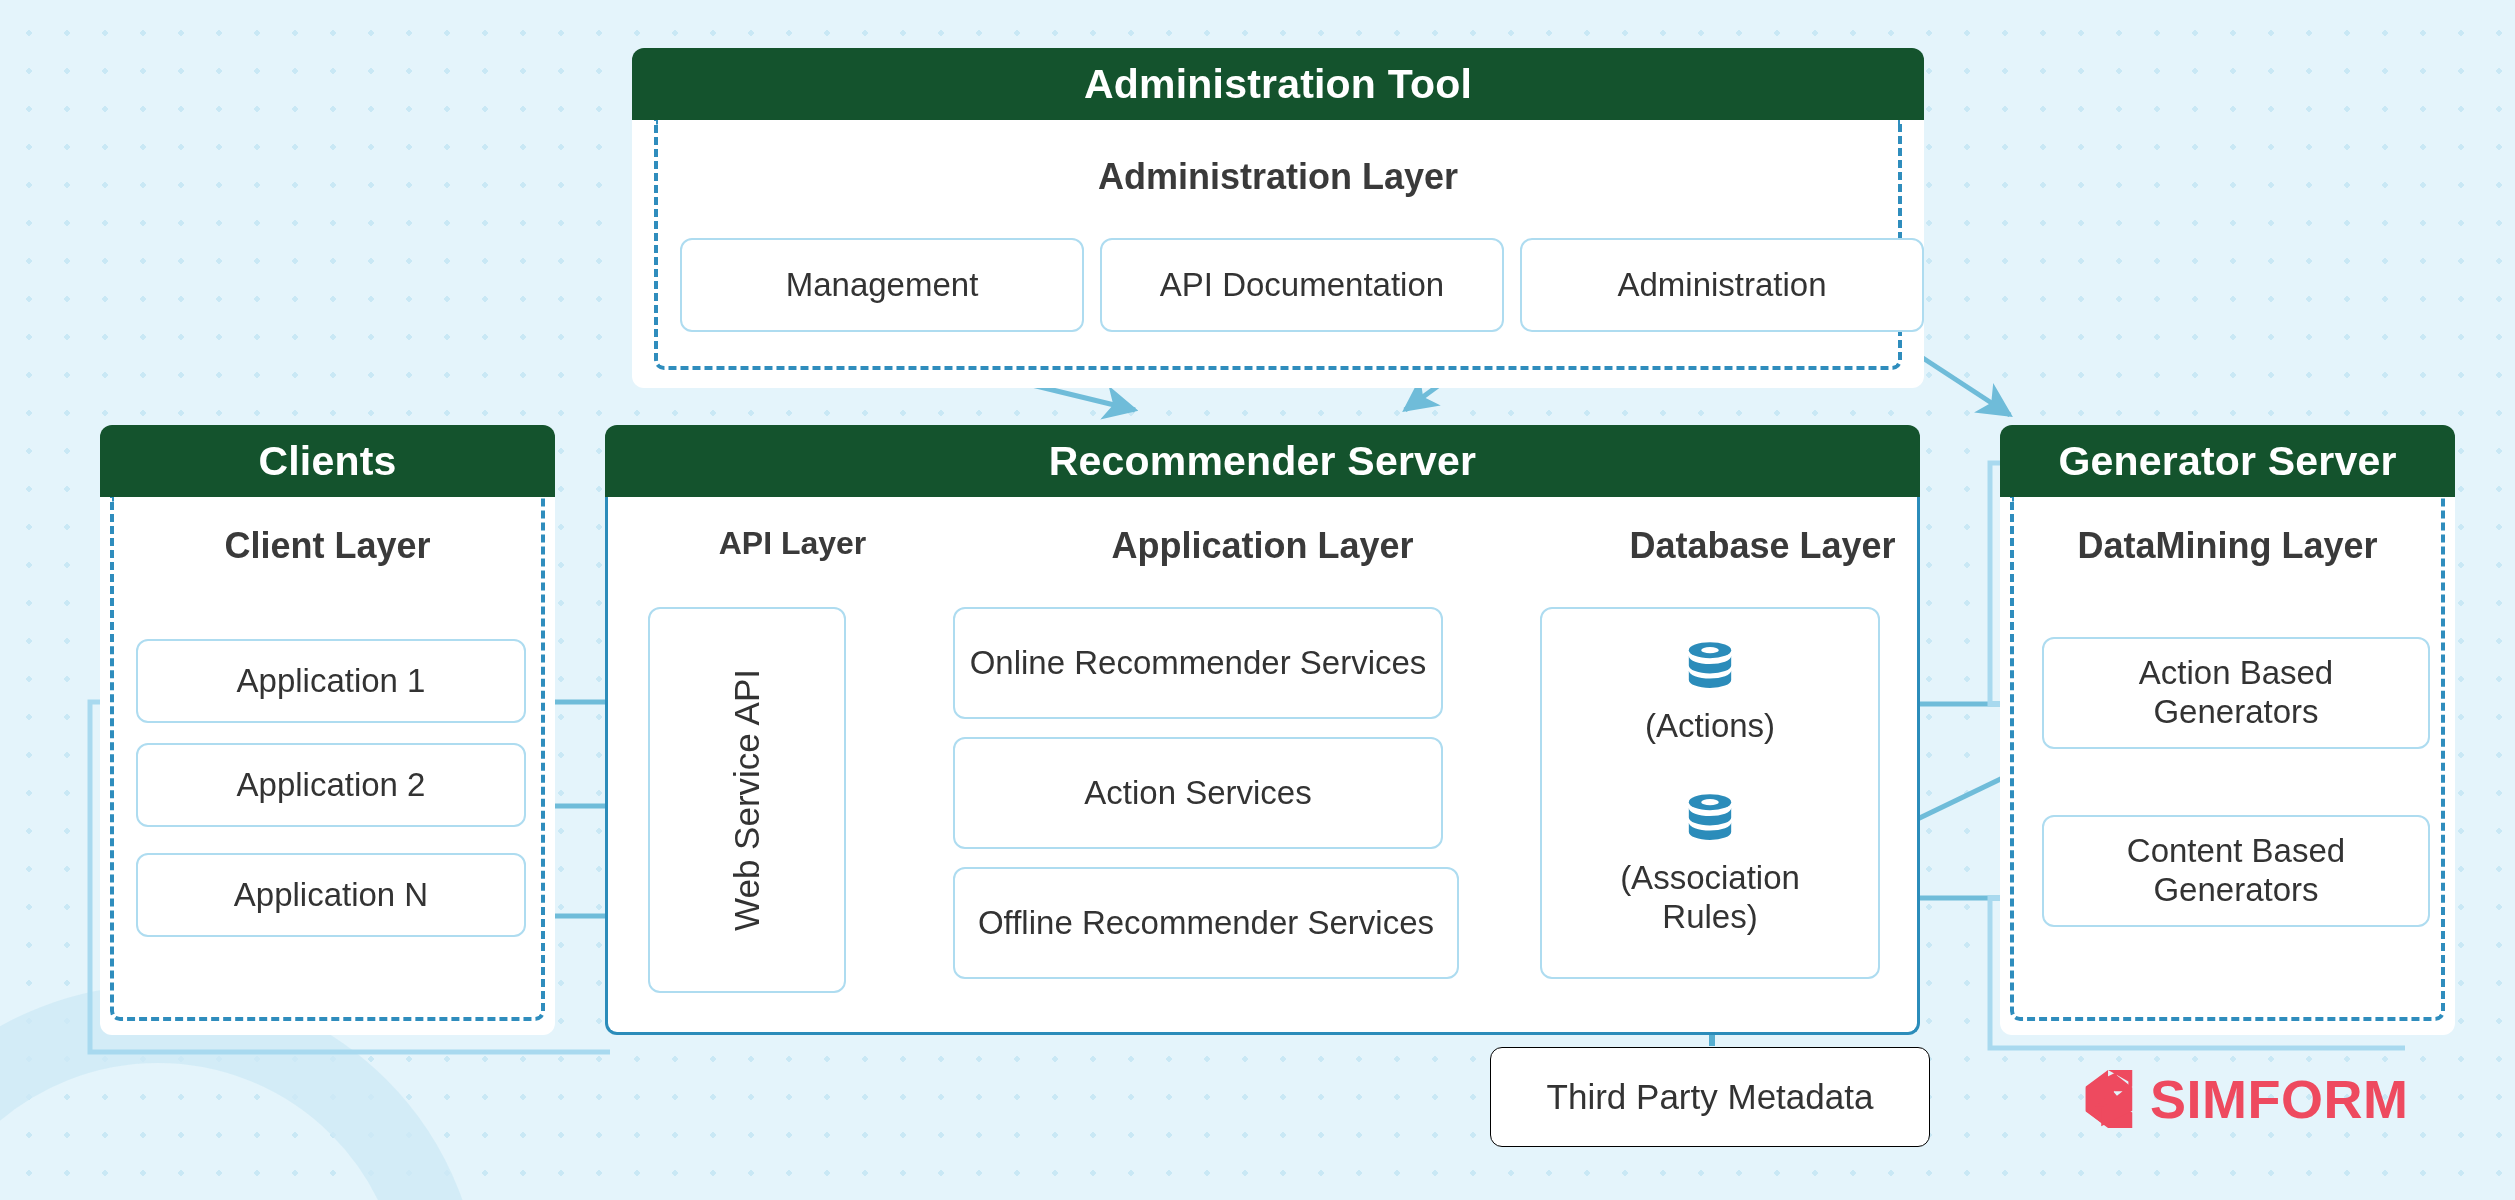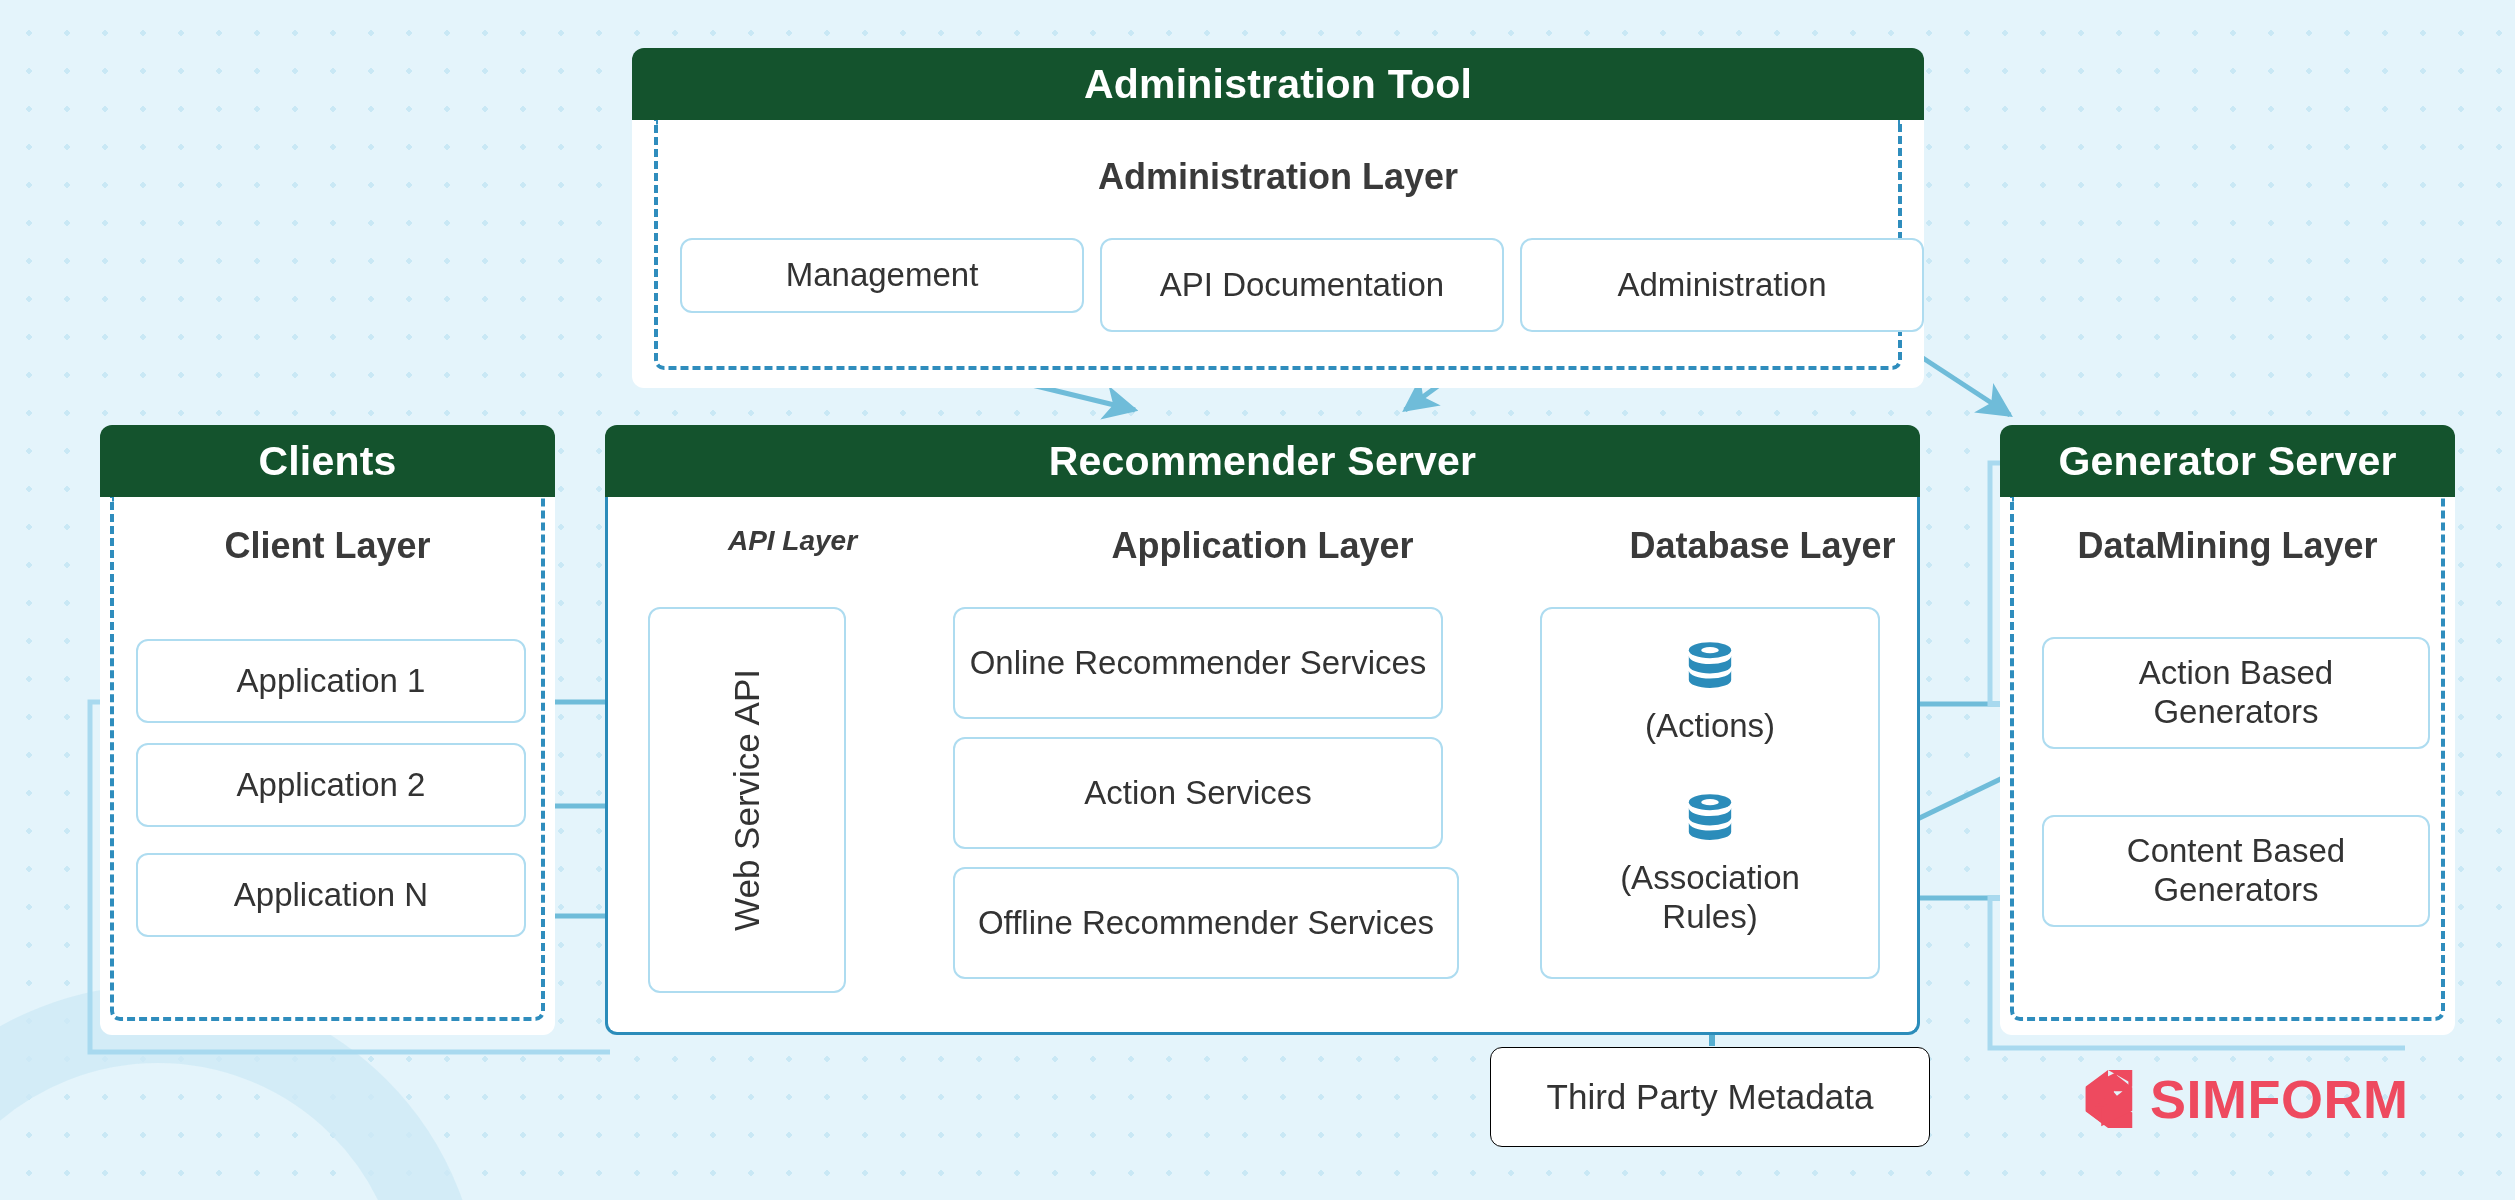--- a/index.html
+++ b/index.html
@@ -131,21 +131,21 @@
     <g stroke="#56aed0" stroke-width="6" fill="none">
       <path d="M1712,1046 L1712,974" marker-end="url(#ahd)"></path>
     </g>
   </svg>
 
   <div class="panel" style="left:632px;top:48px;width:1292px;height:340px;">
     <div class="panel-head" style="height:72px;font-size:41px;">Administration Tool</div>
     <div class="panel-body" style="height:268px;border-radius:0 0 12px 12px;">
       <div class="dash-zone" style="left:22px;top:0;right:22px;bottom:18px;border-radius:0 0 10px 10px;"></div>
       <div class="layer-title" style="top:36px;font-size:36px;">Administration Layer</div>
-      <div class="node" style="left:48px;top:118px;width:404px;height:75px;font-size:33px;">
+      <div class="node" style="left:48px;top:118px;width:404px;height:94px;font-size:33px;">
         <span>Management</span>
       </div>
       <div class="node" style="left:468px;top:118px;width:404px;height:94px;font-size:33px;">
         <span>API Documentation</span>
       </div>
       <div class="node" style="left:888px;top:118px;width:404px;height:94px;font-size:33px;">
         <span>Administration</span>
       </div>
     </div>
   </div>
@@ -163,21 +163,21 @@
       </div>
       <div class="node" style="left:36px;top:356px;width:390px;height:84px;font-size:33px;">
         <span>Application N</span>
       </div>
     </div>
   </div>
 
   <div class="panel" style="left:605px;top:425px;width:1315px;height:610px;">
     <div class="panel-head" style="height:72px;font-size:41px;">Recommender Server</div>
     <div class="panel-body" style="height:538px;border:3px solid #2b8cba;border-top:none;">
-      <div class="layer-title" style="top:28px;left:-470px;font-size:28px;font-style:italic;">API Layer</div>
+      <div class="layer-title" style="top:28px;left:-470px;font-size:32px;">API Layer</div>
       <div class="layer-title" style="top:28px;font-size:36px;">Application Layer</div>
       <div class="layer-title" style="top:28px;left:500px;font-size:36px;">Database Layer</div>
 
       <div class="vlabel" style="left:40px;top:110px;width:198px;height:386px;">
         <span style="font-size:35px;">Web Service API</span>
       </div>
 
       <div class="node" style="left:345px;top:110px;width:490px;height:112px;font-size:33px;padding:0 14px;">
         <span>Online Recommender Services</span>
       </div>

